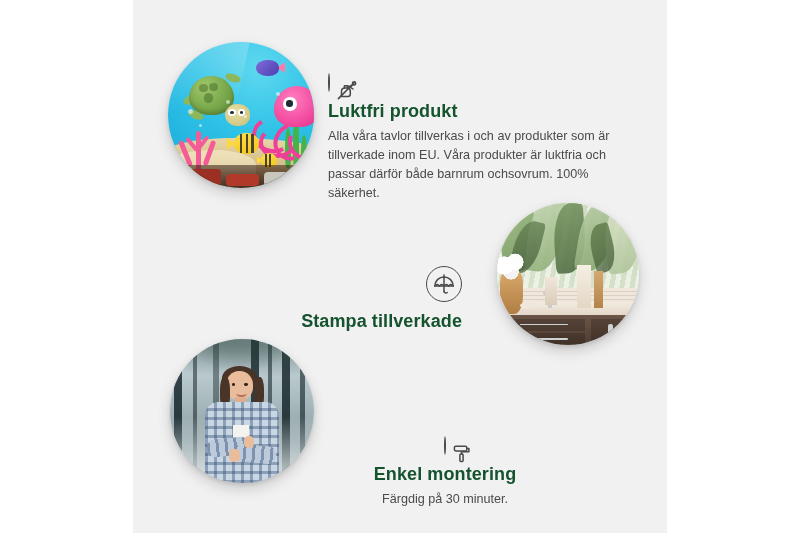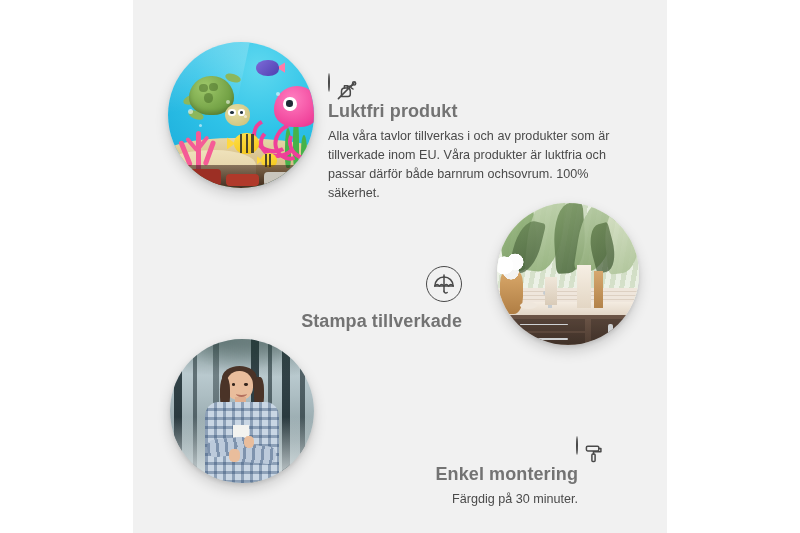--- a/index.html
+++ b/index.html
@@ -204,26 +204,26 @@
   .w-hand.a{left:52%;top:58%;}
   .w-hand.b{left:34%;top:70%;}
   .roller-h{position:absolute;left:8%;top:34%;width:34%;height:11%;
     background:linear-gradient(180deg,#f2f2f2,#d3d3d3);border-radius:5px;}
   .roller-s{position:absolute;left:24%;top:44%;width:4%;height:26%;background:#cfcfcf;}
   .roller-g{position:absolute;left:19%;top:62%;width:13%;height:16%;
     background:#f2b51e;border-radius:3px;}
 
   
   .block{position:absolute;color:#3c3c3c;}
-  .ttl{font-size:18px;font-weight:700;color:#737373;letter-spacing:.1px;margin:0 0 5px 0;}
+  .ttl{font-size:18px;font-weight:700;color:#14532d;letter-spacing:.1px;margin:0 0 5px 0;}
   .bdy{font-size:12.6px;line-height:1.52;color:#4a4a4a;margin:0;}
 
   .blk1{left:328px;top:74px;width:292px;text-align:left;}
   .blk2{left:200px;top:266px;width:262px;text-align:right;}
-  .blk3{left:328px;top:437px;width:250px;text-align:right;}
+  .blk3{left:320px;top:437px;width:250px;text-align:center;}
 
   .ico{width:34px;height:34px;border:1.6px solid #4a4a4a;border-radius:50%;
     position:relative;}
   .ico-wrap{margin-bottom:9px;display:block;}
   .ico-wrap.right{display:flex;justify-content:flex-end;}
 
   .ico svg{position:absolute;left:0;top:0;}
 </style>
 </head>
 <body>

